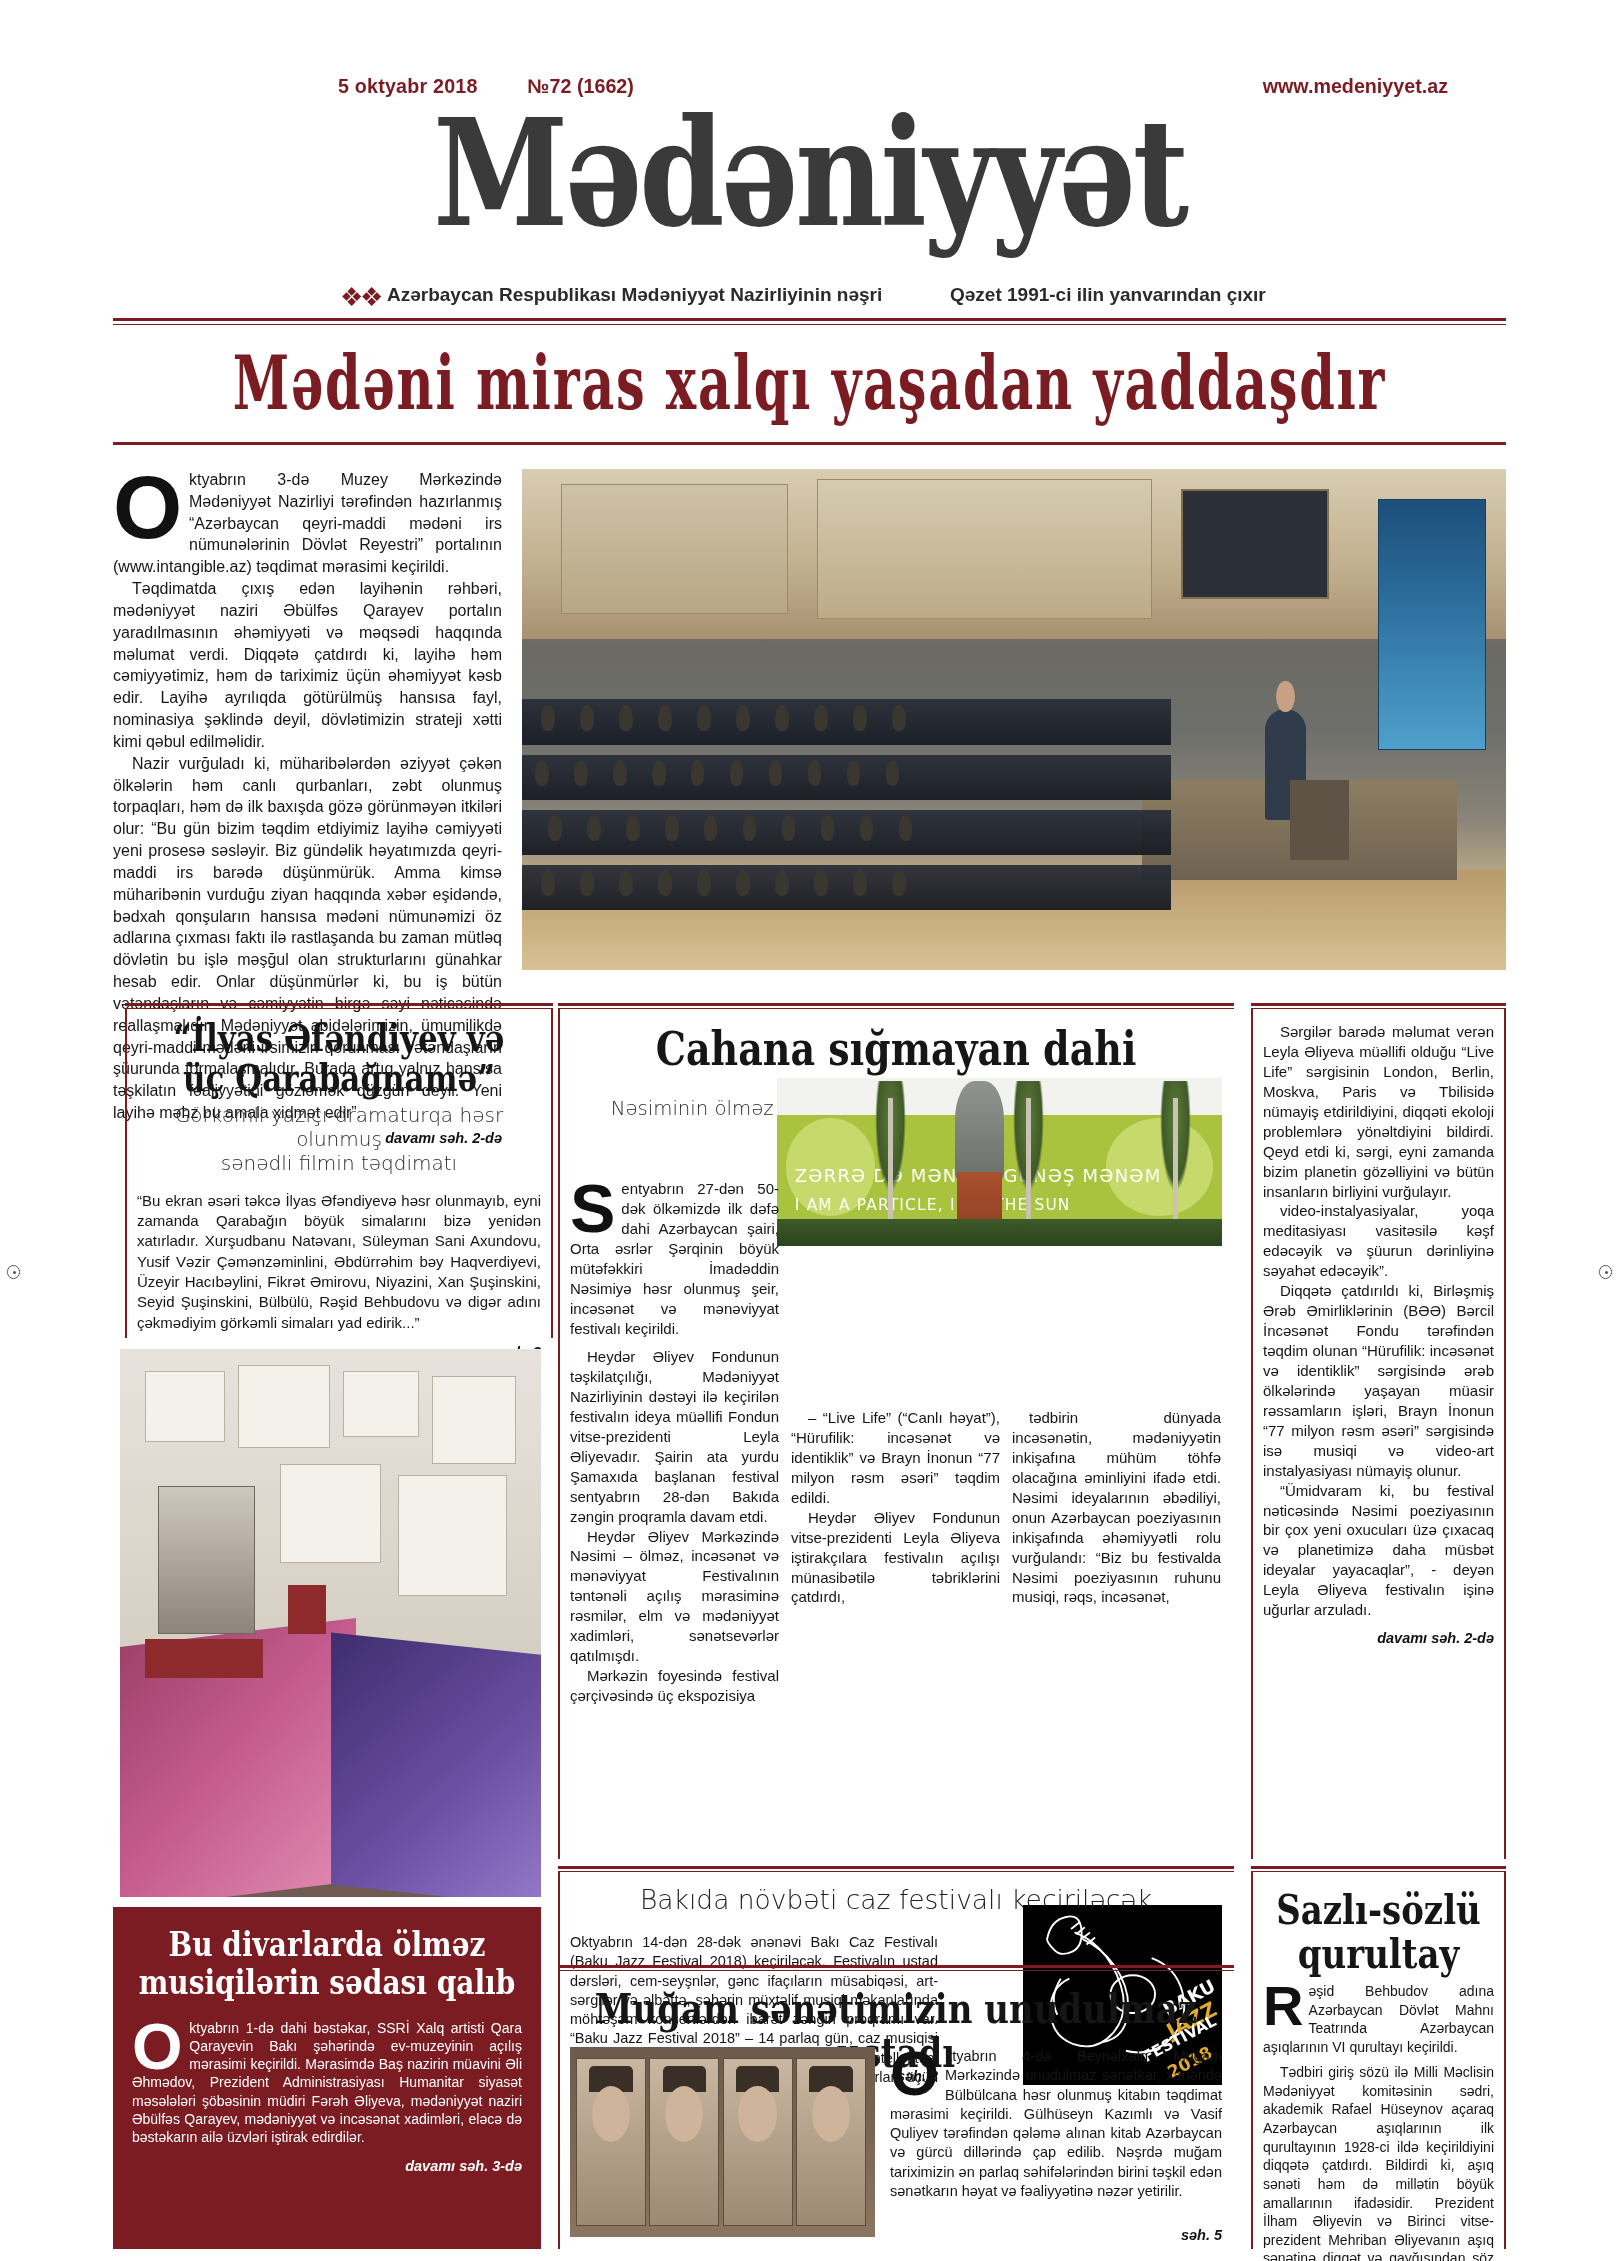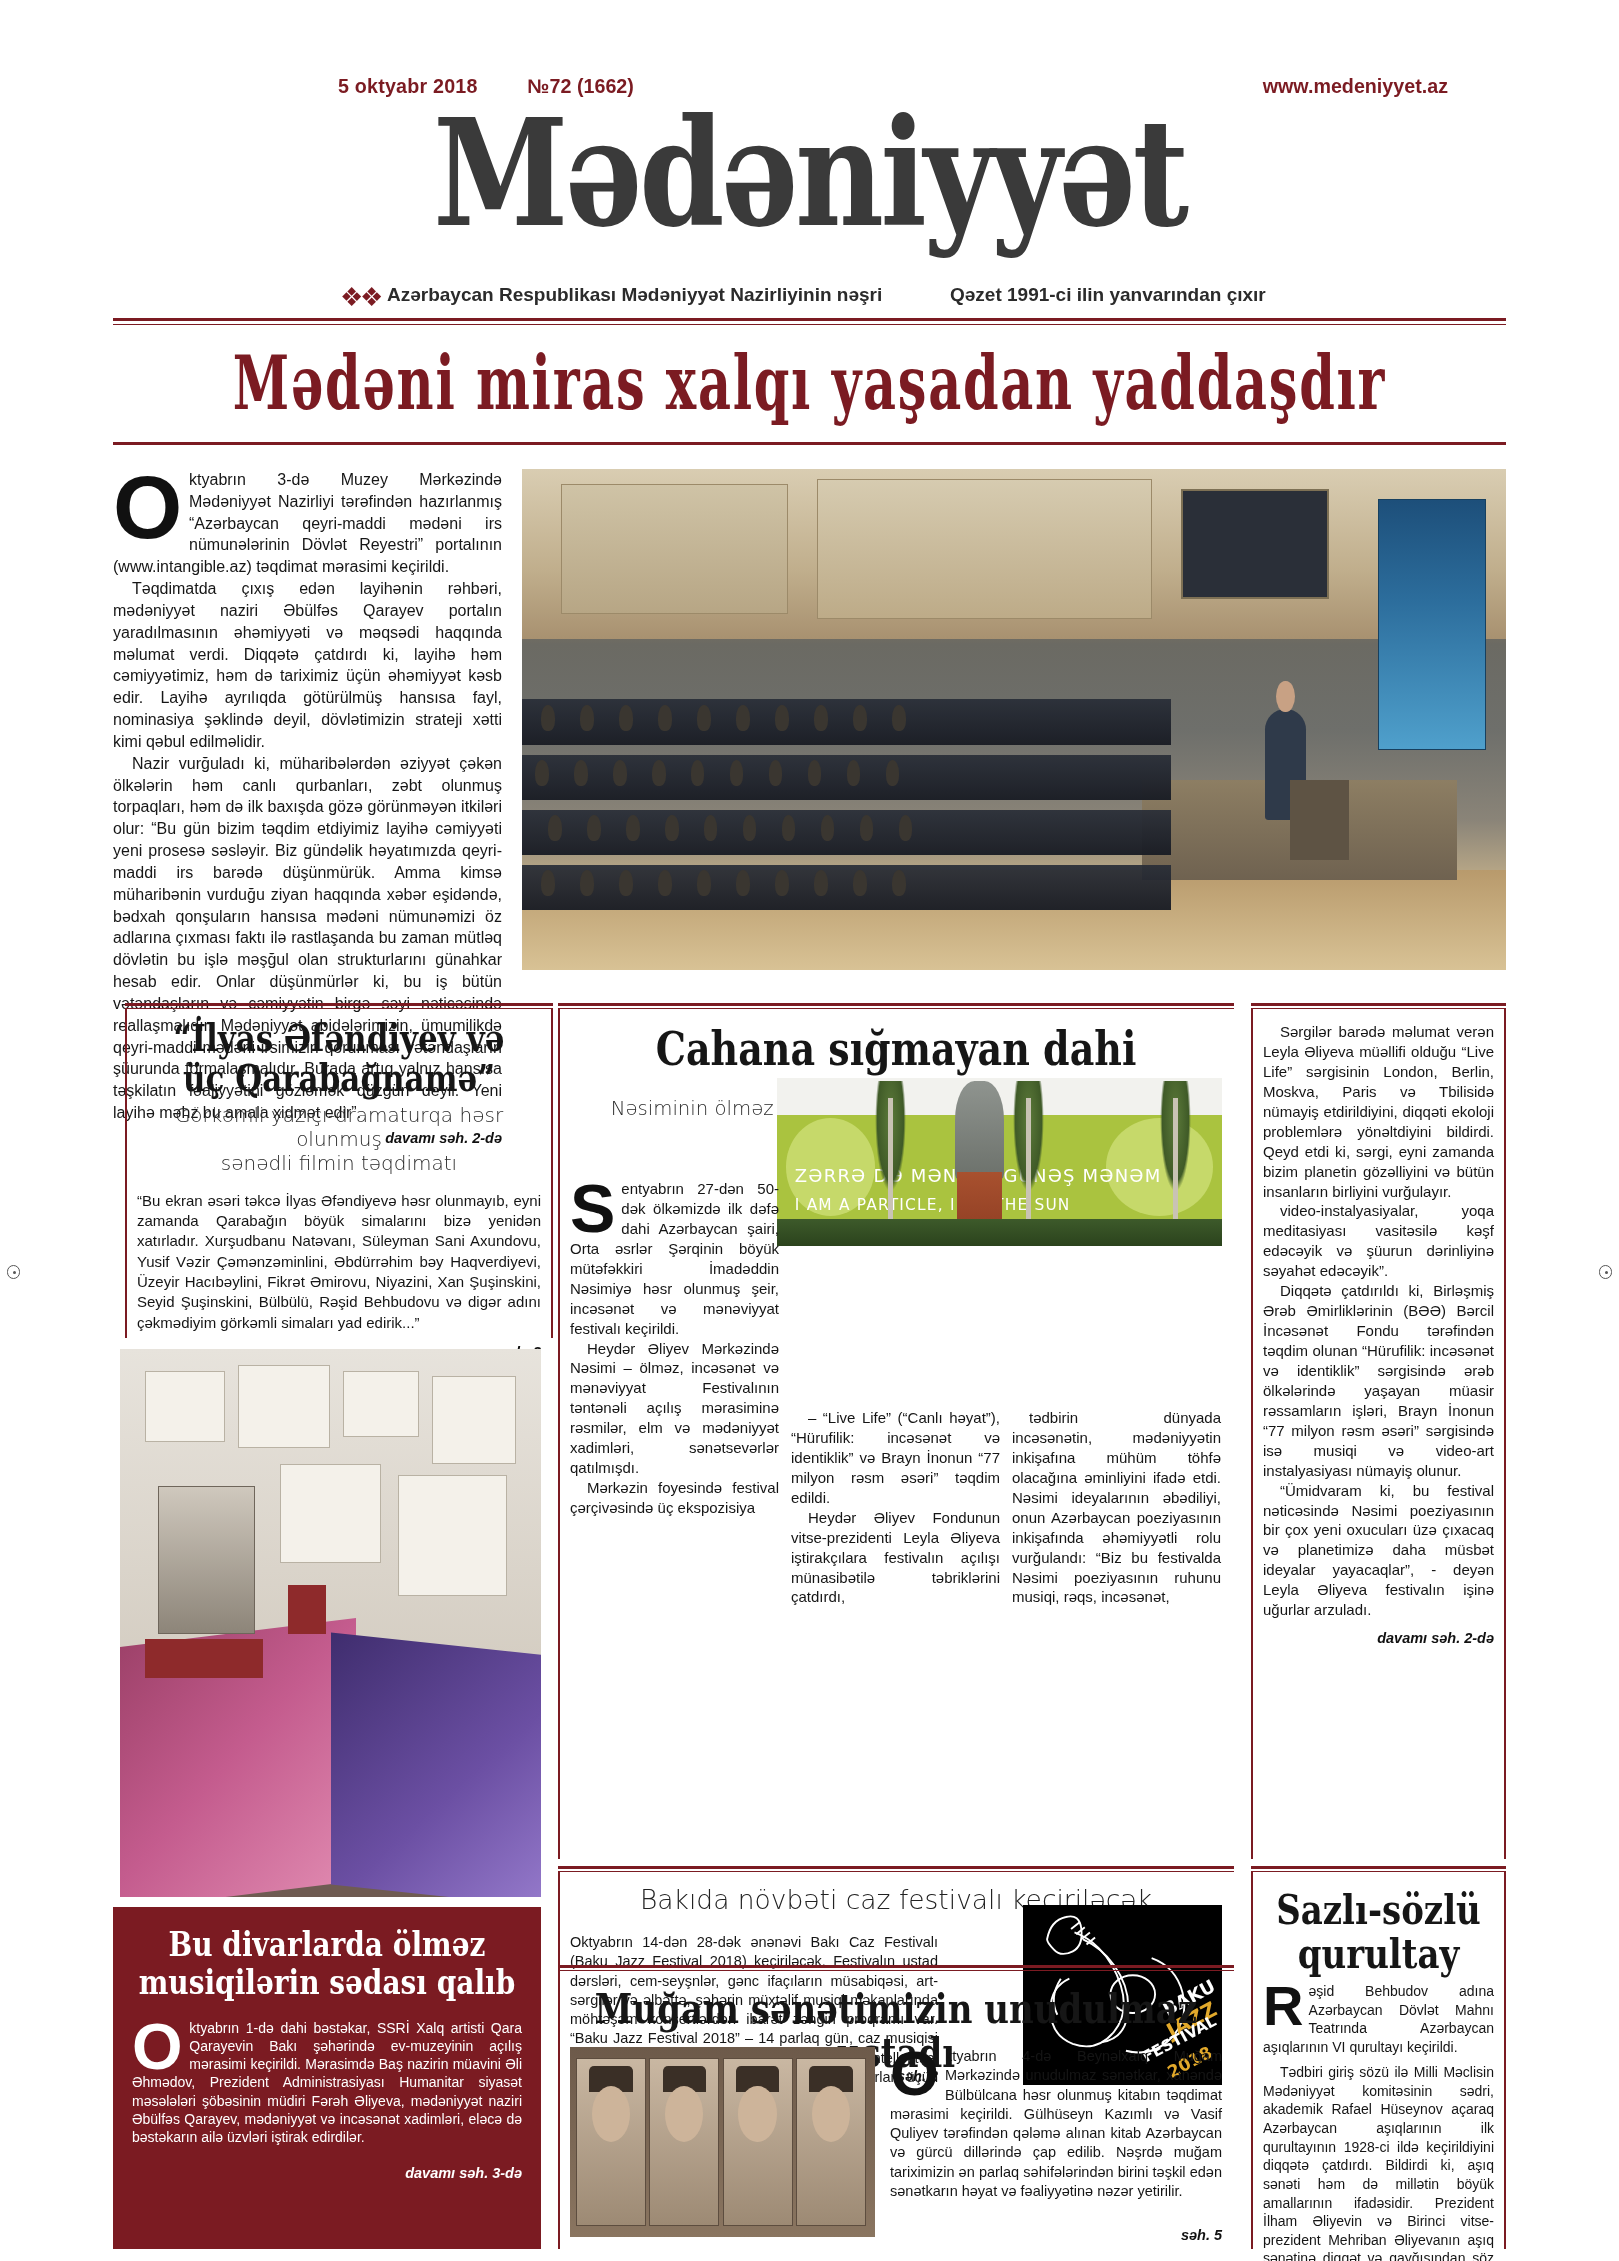--- a/index.html
+++ b/index.html
@@ -357,21 +357,21 @@
     <div style="position:absolute; left:19px; top:19px; width:390px;">
       <h2>
         <span>Bu divarlarda ölməz</span><br>
         <span>musiqilərin sədası qalıb</span>
       </h2>
       <div class="bodytext" style="margin-top:29px;">
         <p style="text-indent:0;">
           <span class="dropcap-w">O</span><span>ktyabrın 1-də dahi bəstəkar, SSRİ Xalq artisti Qara Qarayevin Bakı şəhərində ev-muzeyinin açılış mərasimi keçirildi. Mərasimdə Baş nazirin müavini Əli Əhmədov, Prezident Administrasiyası Humanitar siyasət məsələləri şöbəsinin müdiri Fərəh Əliyeva, mədəniyyət naziri Əbülfəs Qarayev, mədəniyyət və incəsənət xadimləri, eləcə də bəstəkarın ailə üzvləri iştirak edirdilər.</span>
         </p>
       </div>
-      <div class="davami" style="margin-top:19px;">davamı səh. 3-də</div>
+      <div class="davami" style="margin-top:12px;">davamı səh. 3-də</div>
     </div>
   </div>
 
   <div class="box" id="box-cahana">
     <div class="box-rule"></div>
     <div class="box-rule2"></div>
     <div class="vline" style="left:0; top:5.1px; height:851px;"></div>
 
     <h2 class="hd-serif" style="font-size:38px; position:absolute; left:12px; top:22px; width:652px;">Cahana sığmayan dahi</h2>
     <div class="kicker-thin" style="font-size:19.7px; position:absolute; left:12px; top:94px; width:652px;">Nəsiminin ölməz ideyaları işığında söz, sənət, mənəviyyat festivalı</div>
@@ -392,20 +392,21 @@
       <div class="np-tree" style="left:86%;"></div>
       <div class="np-trunk" style="left:89%;"></div>
       <div class="np-hedge"></div>
     </div>
 
     <div class="cols">
       <div class="c bodytext">
         <p style="text-indent:0;">
           <span class="dropcap" style="font-size:68px; line-height:0.78; margin:2.6px 6px -3.4px 0;">S</span><span>entyabrın 27-dən 50-dək ölkəmizdə ilk dəfə dahi Azərbaycan şairi, Orta əsrlər Şərqinin böyük mütəfəkkiri İmadəddin Nəsimiyə həsr olunmuş şeir, incəsənət və mənəviyyat festivalı keçirildi.</span>
         </p>
+        <p style="margin-top:8.6px;">Heydər Əliyev Fondunun təşkilatçılığı, Mədəniyyət Nazirliyinin dəstəyi ilə keçirilən festivalın ideya müəllifi Fondun vitse-prezidenti Leyla Əliyevadır. Şairin ata yurdu Şamaxıda başlanan festival sentyabrın 28-dən Bakıda zəngin proqramla davam etdi.</p>
         <p>Heydər Əliyev Mərkəzində Nəsimi – ölməz, incəsənət və mənəviyyat Festivalının təntənəli açılış mərasiminə rəsmilər, elm və mədəniyyət xadimləri, sənətsevərlər qatılmışdı.</p>
         <p>Mərkəzin foyesində festival çərçivəsində üç ekspozisiya</p>
       </div>
       <div class="c bodytext" style="padding-top:229px;">
         <p>– “Live Life” (“Canlı həyat”), “Hürufilik: incəsənət və identiklik” və Brayn İnonun “77 milyon rəsm əsəri” təqdim edildi.</p>
         <p>Heydər Əliyev Fondunun vitse-prezidenti Leyla Əliyeva iştirakçılara festivalın açılışı münasibətilə təbriklərini çatdırdı,</p>
       </div>
       <div class="c bodytext" style="padding-top:229px;">
         <p>tədbirin dünyada incəsənətin, mədəniyyətin inkişafına mühüm töhfə olacağına əminliyini ifadə etdi. Nəsimi ideyalarının əbədiliyi, onun Azərbaycan poeziyasının inkişafında əhəmiyyətli rolu vurğulandı: “Biz bu festivalda Nəsimi poeziyasının ruhunu musiqi, rəqs, incəsənət,</p>
       </div>

